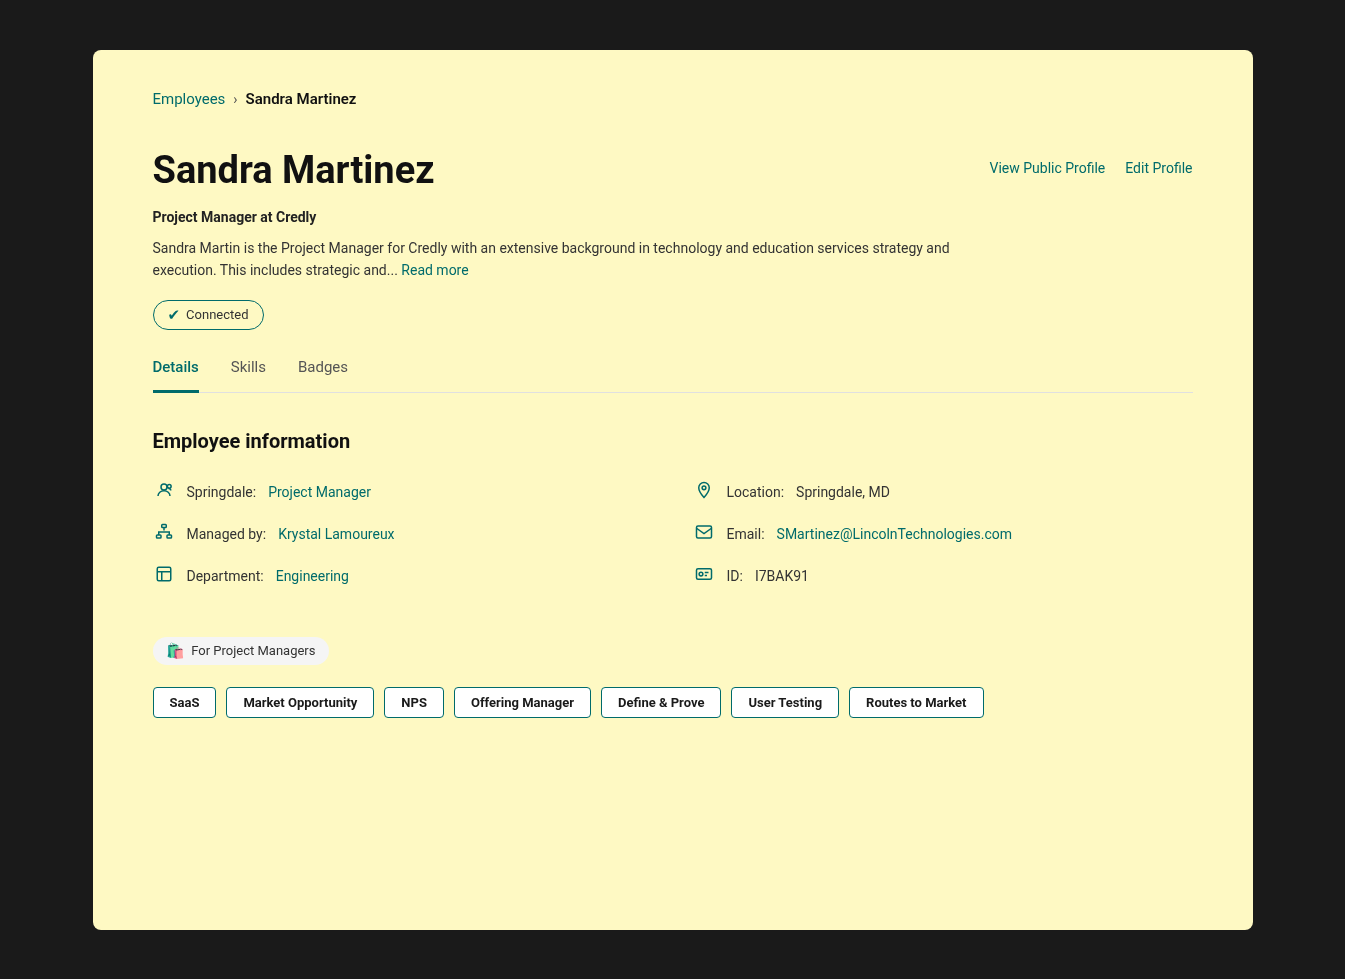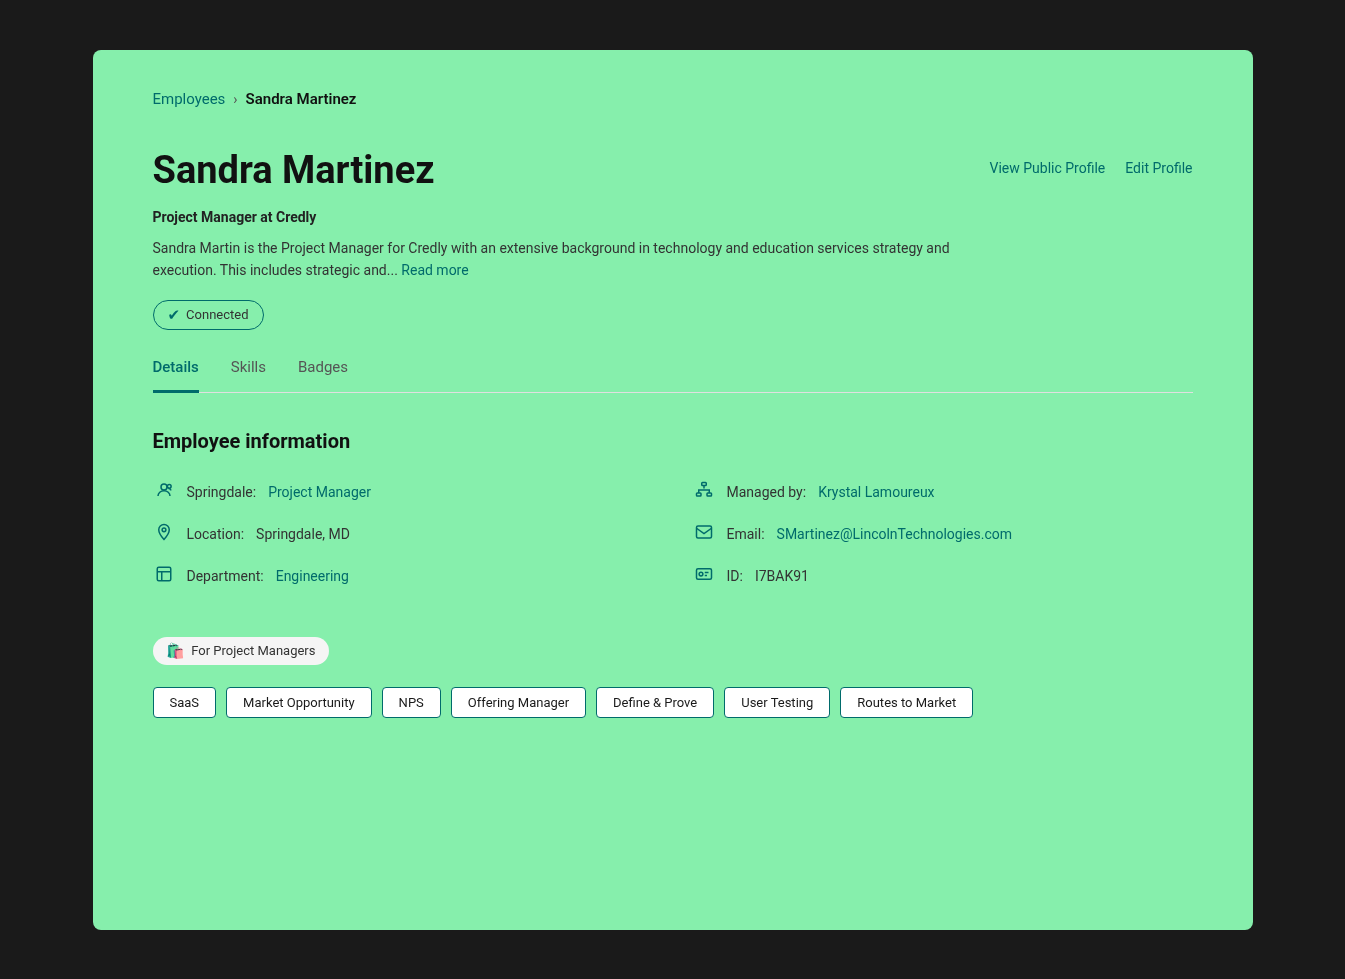--- a/index.html
+++ b/index.html
@@ -6,21 +6,21 @@
     body {
       background: #1a1a1a;
       font-family: -apple-system, BlinkMacSystemFont, 'Segoe UI', Roboto, sans-serif;
       display: flex;
       justify-content: center;
       align-items: center;
       min-height: 100vh;
       padding: 20px;
     }
     .card {
-      background: #86efac;
+      background: #fef9c3;
       border-radius: 8px;
       width: 1160px;
       min-height: 880px;
       padding: 40px 60px 60px 60px;
       position: relative;
     }
     
     .breadcrumb {
       display: flex;
       align-items: center;
@@ -182,21 +182,21 @@
       display: flex;
       flex-wrap: wrap;
       gap: 10px;
       margin-bottom: 12px;
     }
     .skill-tag {
       border: 1.5px solid #006b6b;
       border-radius: 4px;
       padding: 7px 16px;
       font-size: 13px;
-      font-weight: 400;
+      font-weight: 700;
       color: #1a1a1a;
       cursor: pointer;
       background: #fff;
     }
   </style>
 </head>
 <body>
 
 <div class="card">
 
@@ -255,39 +255,39 @@
             <circle cx="19" cy="7" r="2.5"></circle>
           </svg>
       </span>
       <span>Springdale: </span>
       <a class="info-link">Project Manager</a>
     </div>
 
     <div class="info-item">
       <span class="info-icon">
         <svg width="18" height="18" viewBox="0 0 24 24" fill="none" stroke="#006b6b" stroke-width="2">
+            <path d="M12 2C8.13 2 5 5.13 5 9c0 5.25 7 13 7 13s7-7.75 7-13c0-3.87-3.13-7-7-7z"></path>
+            <circle cx="12" cy="9" r="2.5"></circle>
+          </svg>
+      </span>
+      <span>Location: </span>
+      <span>Springdale, MD</span>
+    </div>
+
+    <div class="info-item">
+      <span class="info-icon">
+        <svg width="18" height="18" viewBox="0 0 24 24" fill="none" stroke="#006b6b" stroke-width="2">
             <rect x="9" y="2" width="6" height="4" rx="1"></rect>
             <rect x="2" y="16" width="6" height="4" rx="1"></rect>
             <rect x="16" y="16" width="6" height="4" rx="1"></rect>
             <path d="M12 6v4M5 16v-4h14v4"></path>
           </svg>
       </span>
       <span>Managed by: </span>
       <a class="info-link">Krystal Lamoureux</a>
-    </div>
-
-    <div class="info-item">
-      <span class="info-icon">
-        <svg width="18" height="18" viewBox="0 0 24 24" fill="none" stroke="#006b6b" stroke-width="2">
-            <path d="M12 2C8.13 2 5 5.13 5 9c0 5.25 7 13 7 13s7-7.75 7-13c0-3.87-3.13-7-7-7z"></path>
-            <circle cx="12" cy="9" r="2.5"></circle>
-          </svg>
-      </span>
-      <span>Location: </span>
-      <span>Springdale, MD</span>
     </div>
 
     <div class="info-item">
       <span class="info-icon">
         <svg width="18" height="18" viewBox="0 0 24 24" fill="none" stroke="#006b6b" stroke-width="2">
             <rect x="2" y="4" width="20" height="16" rx="2"></rect>
             <path d="M2 7l10 7 10-7"></path>
           </svg>
       </span>
       <span>Email: </span>

